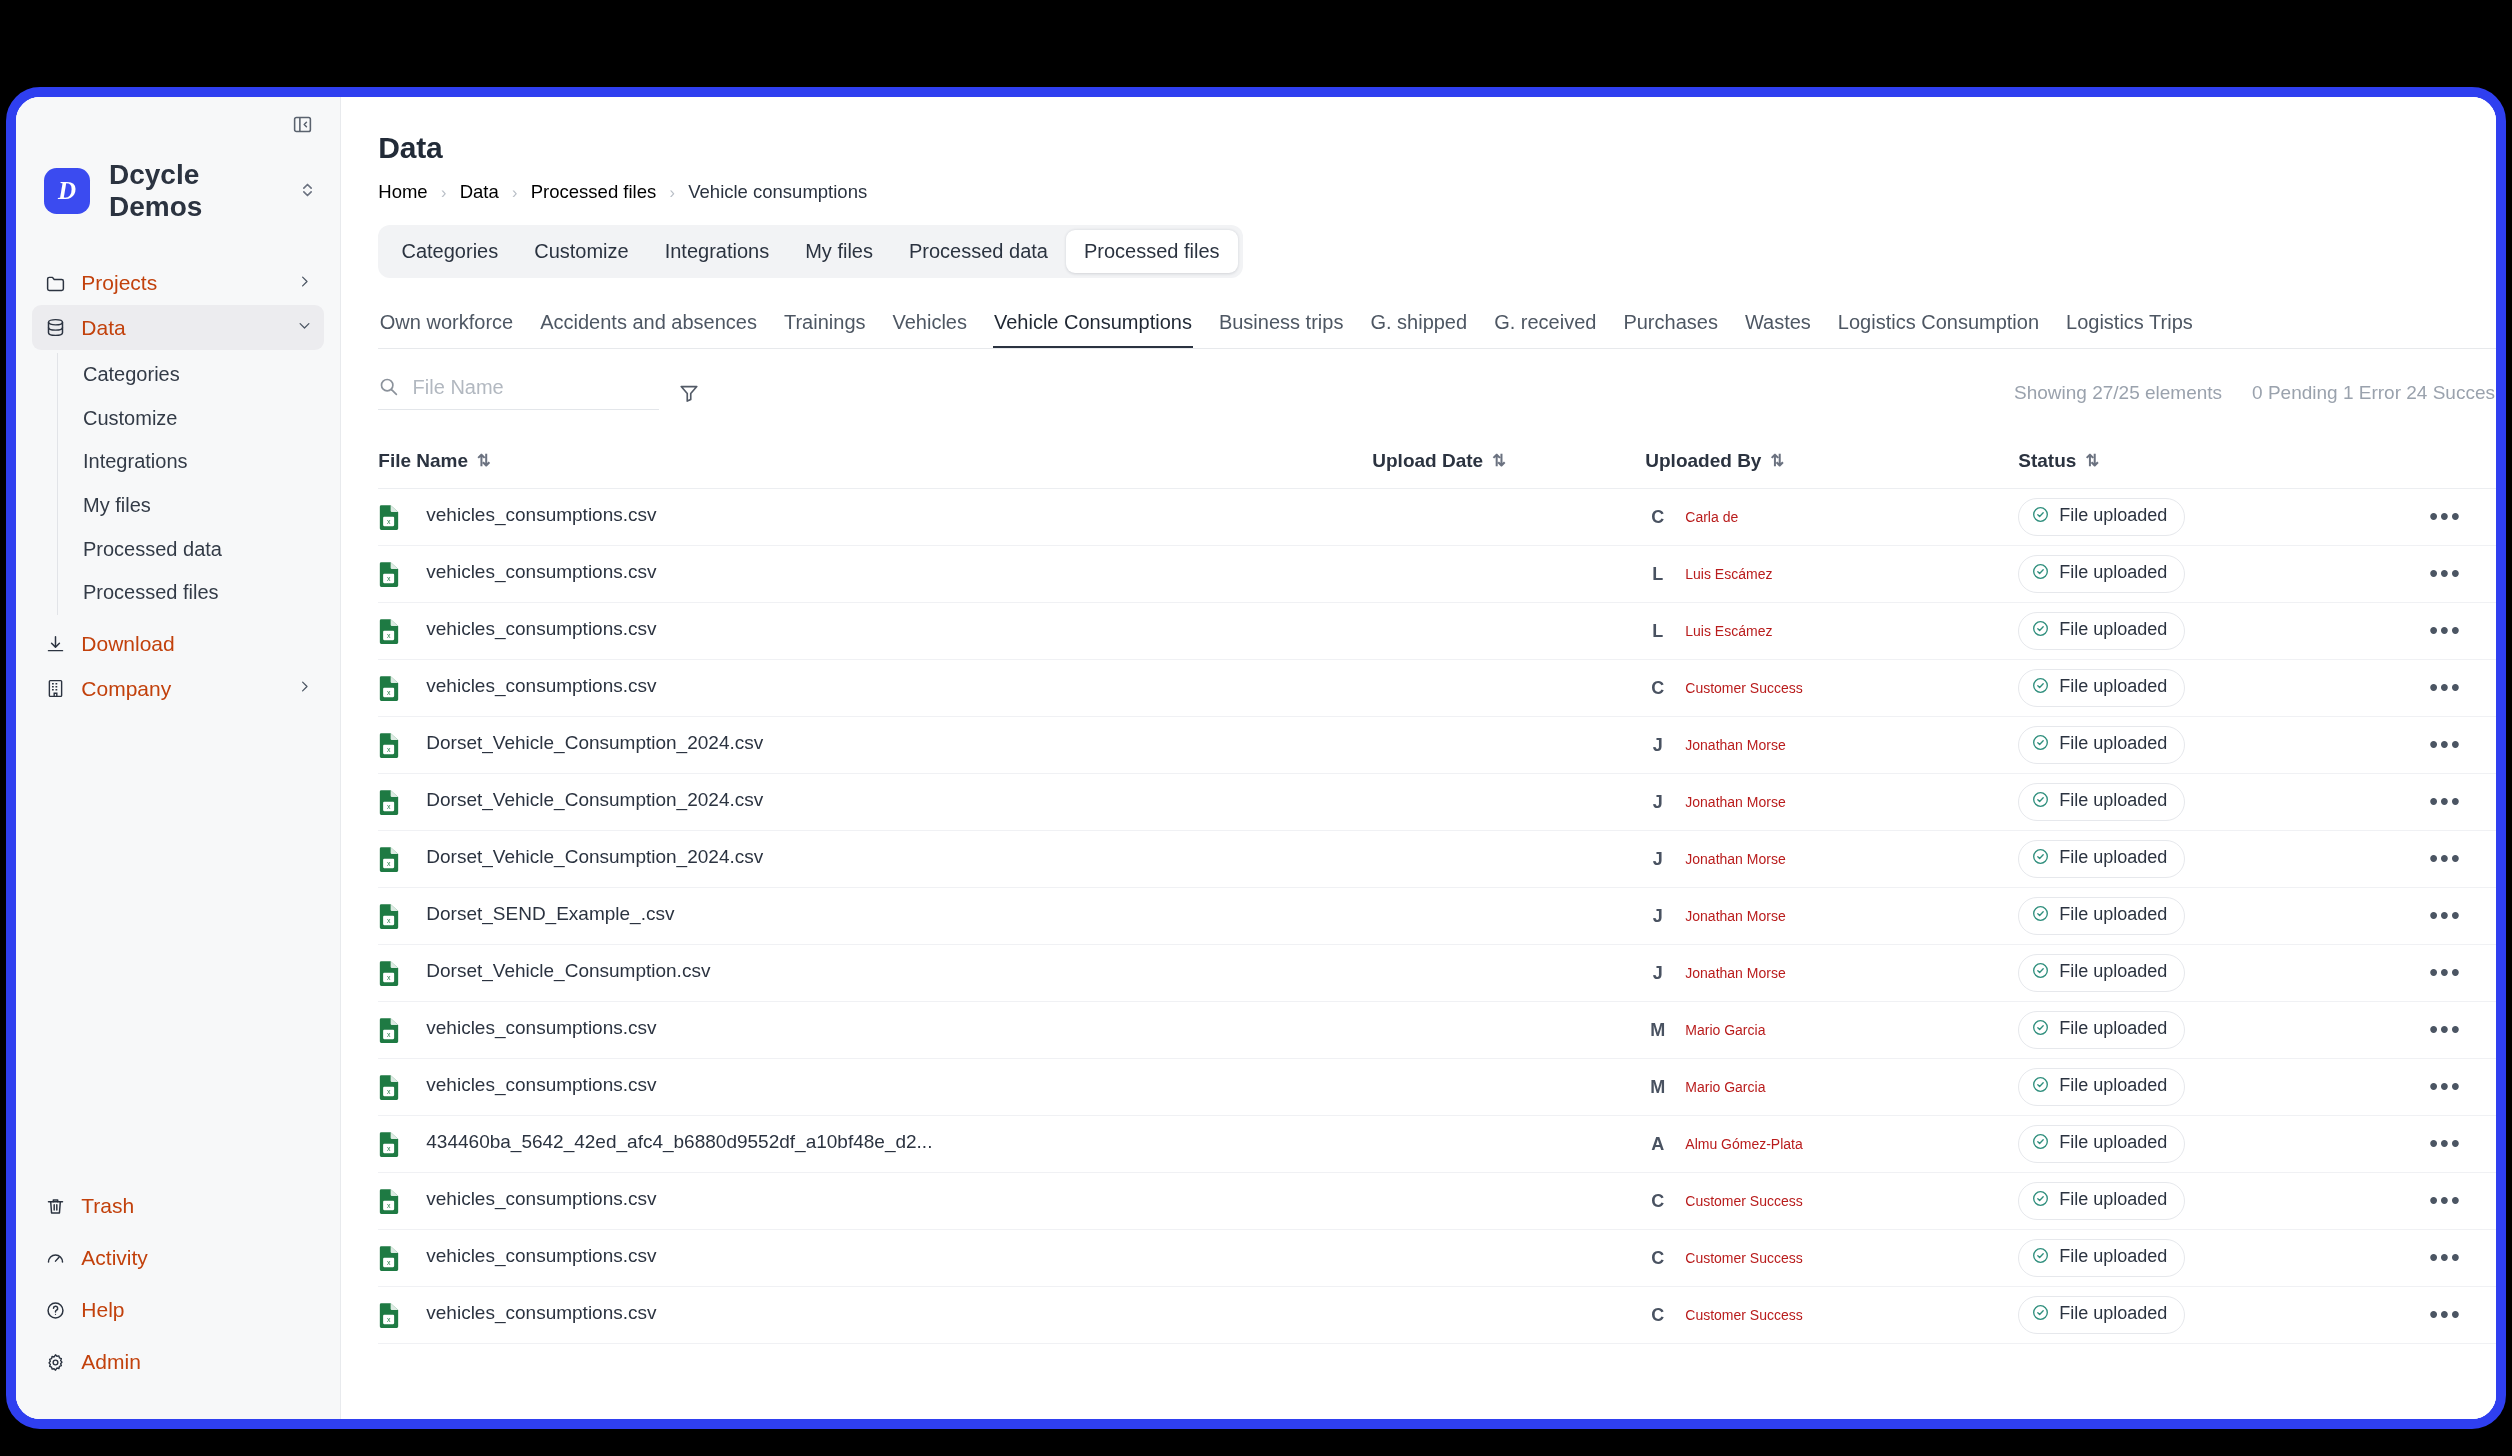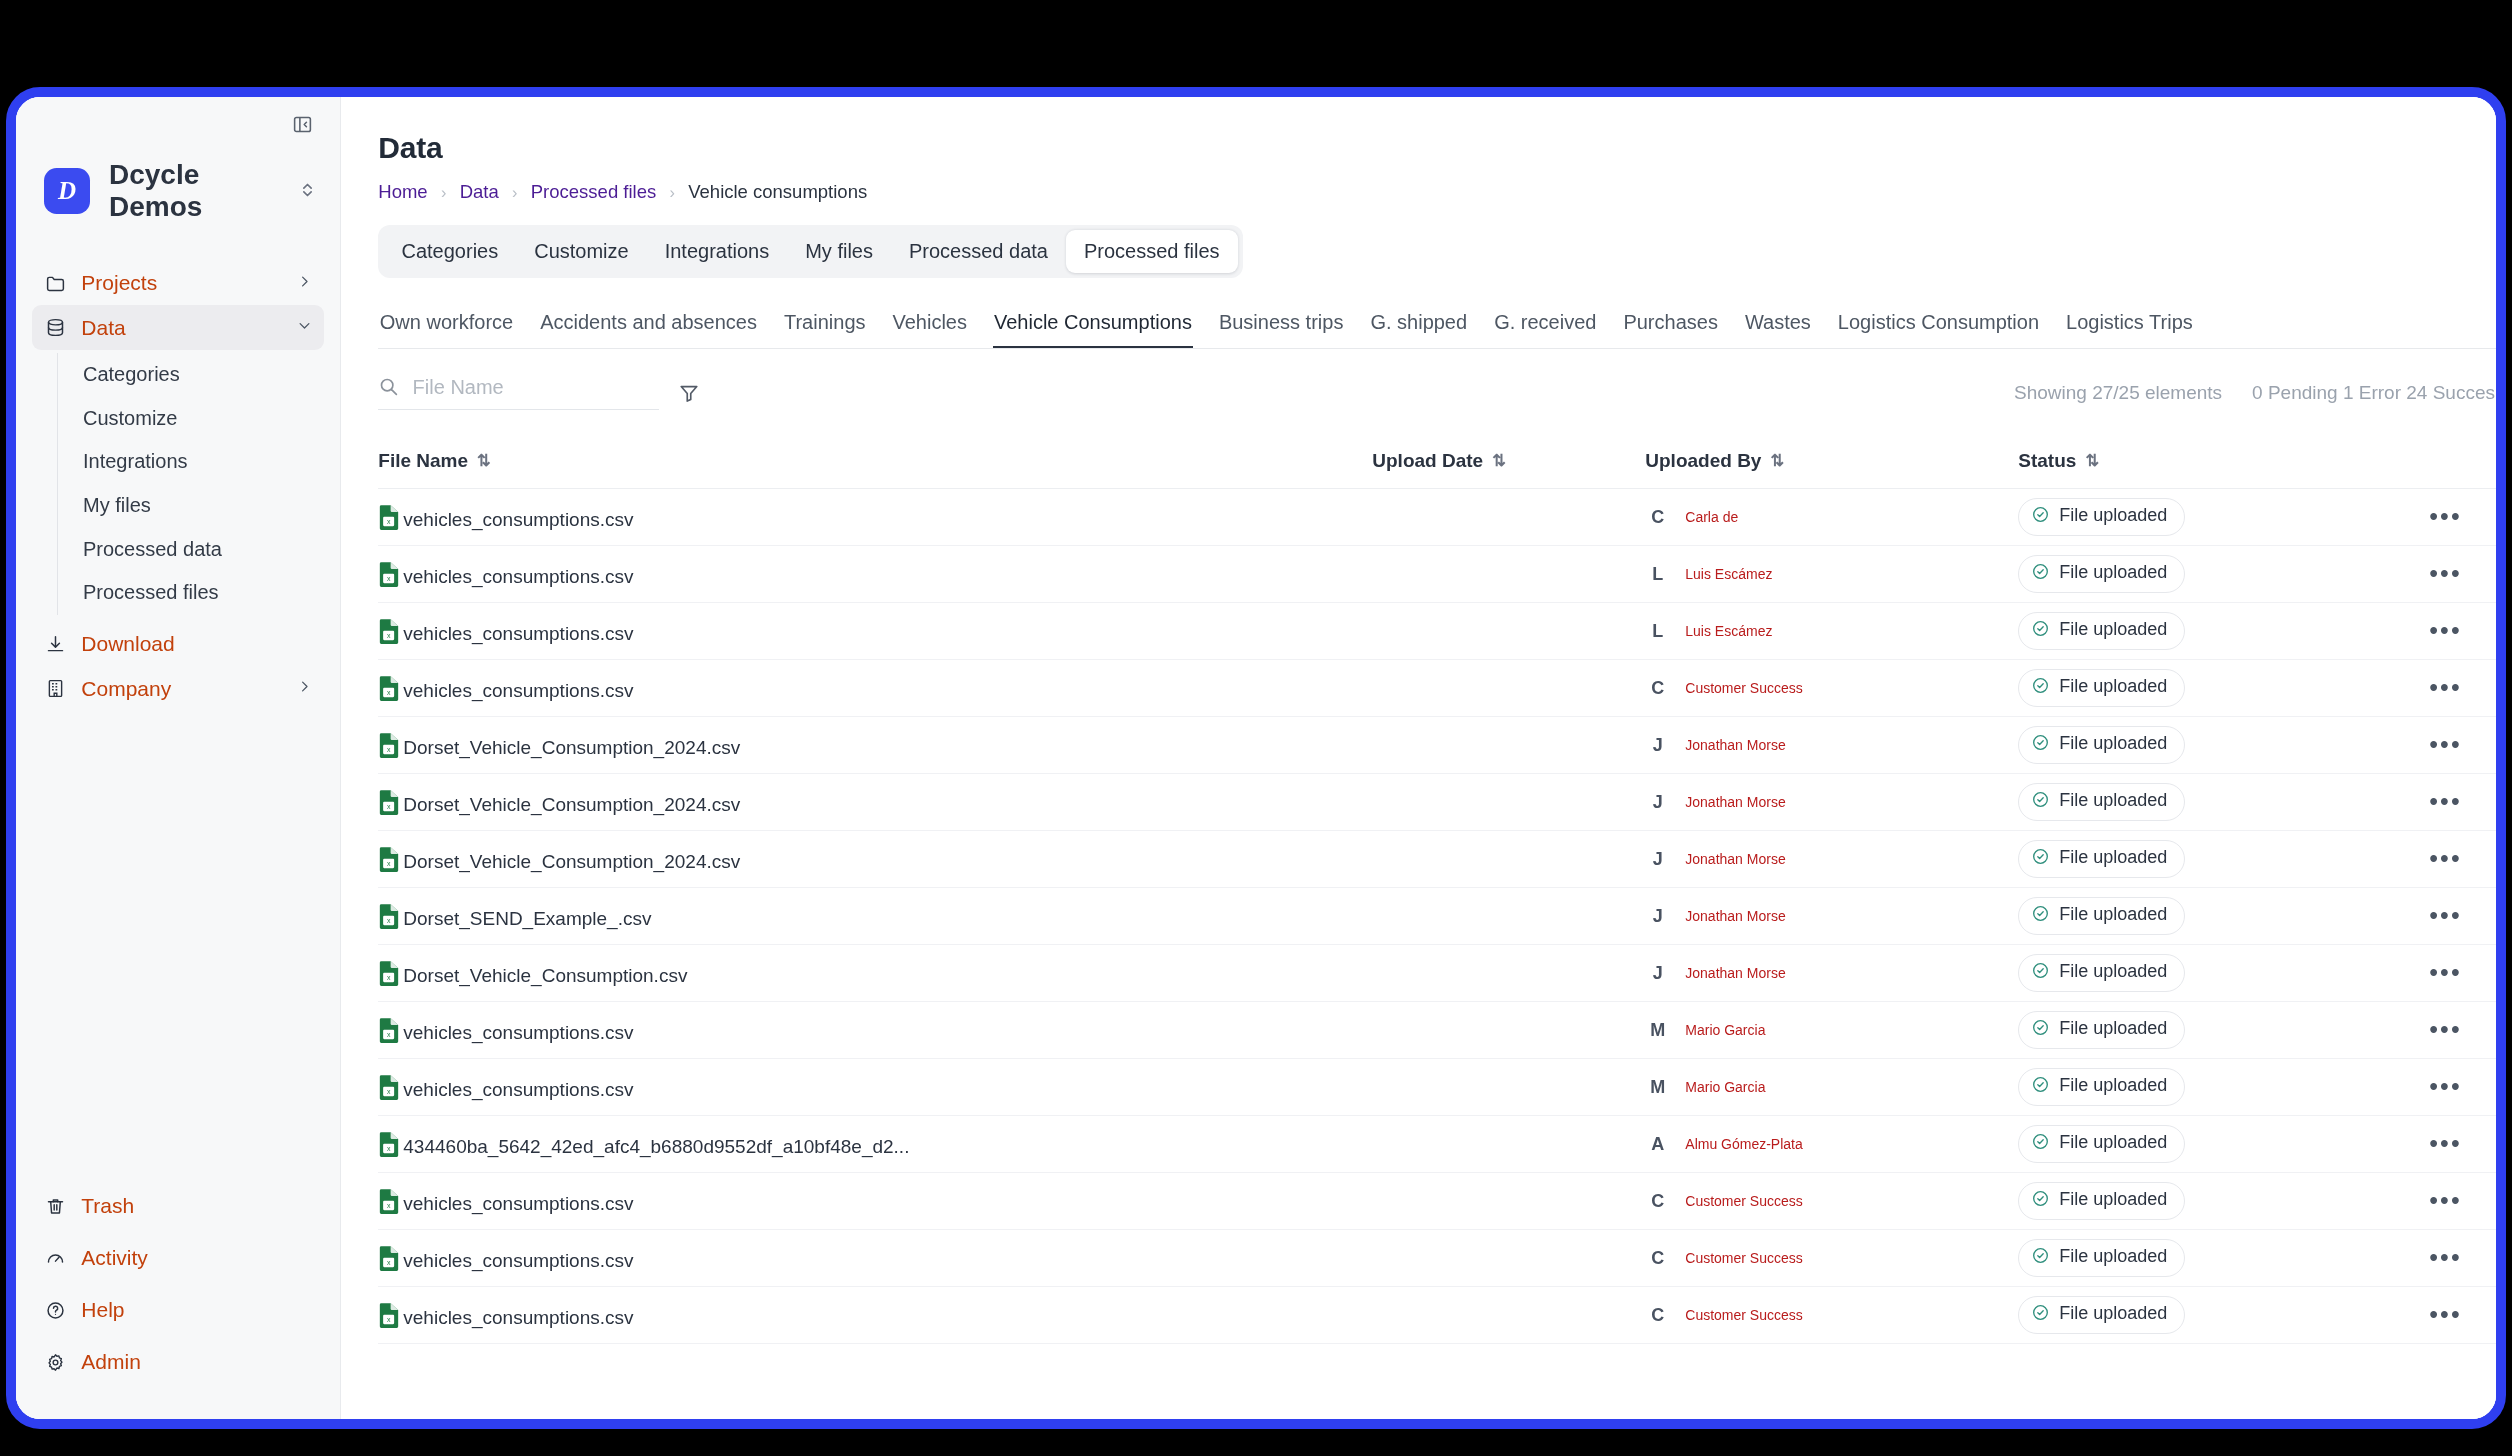--- a/index.html
+++ b/index.html
@@ -108,21 +108,21 @@
     font-weight: bold;
     color: #222b38;
     padding: 34px 0 0 10.3px;
     letter-spacing: -0.2px;
   }
   .breadcrumb {
     display: flex; align-items: center; gap: 13.3px;
     padding: 16.3px 0 0 10.3px;
     font-size: 18.5px;
   }
-  .crumb { color: #4c1d95; cursor: pointer; }
+  .crumb { color: #000000; cursor: pointer; }
   .crumb.current { color: #2b3340; cursor: default; }
   .crumb-sep { color: #b9bfc7; font-size: 16.3px; }
 
   .tabpill-bar {
     display: inline-flex;
     align-items: center;
     background: #f2f3f5;
     border-radius: 12px;
     padding: 5.2px;
     margin: 22px 0 0 10.3px;
@@ -209,21 +209,21 @@
   .col-date   { flex: 0 0 273px; }
   .col-by     { flex: 0 0 373px; }
   .col-status { flex: 0 0 325px; }
   .col-menu   { flex: 1; display:flex; justify-content:flex-end; padding-right: 34px;}
 
   .trow {
     display: flex; align-items: center;
     height: 57px;
     border-bottom: 0.7px solid #f0f1f4;
   }
-  .cell-name { display: flex; align-items: flex-end; gap: 3px; }
+  .cell-name { display: flex; align-items: flex-start; gap: 26px; }
   .file-ico { width: 22px; height: 27px; flex: 0 0 22px; }
   .fname { font-size: 19px; color: #2b3340; cursor: pointer; white-space: nowrap; }
   .cell-by { display: flex; align-items: center; gap: 15px; }
   .avatar {
     width: 25px; height: 25px; flex: 0 0 25px;
     border-radius: 50%;
     display: flex; align-items: center; justify-content: center;
     font-size: 18px; color: #495261; font-weight: 600;
   }
   .uname { font-size: 14px; color: #b91c1c; white-space: nowrap; }

